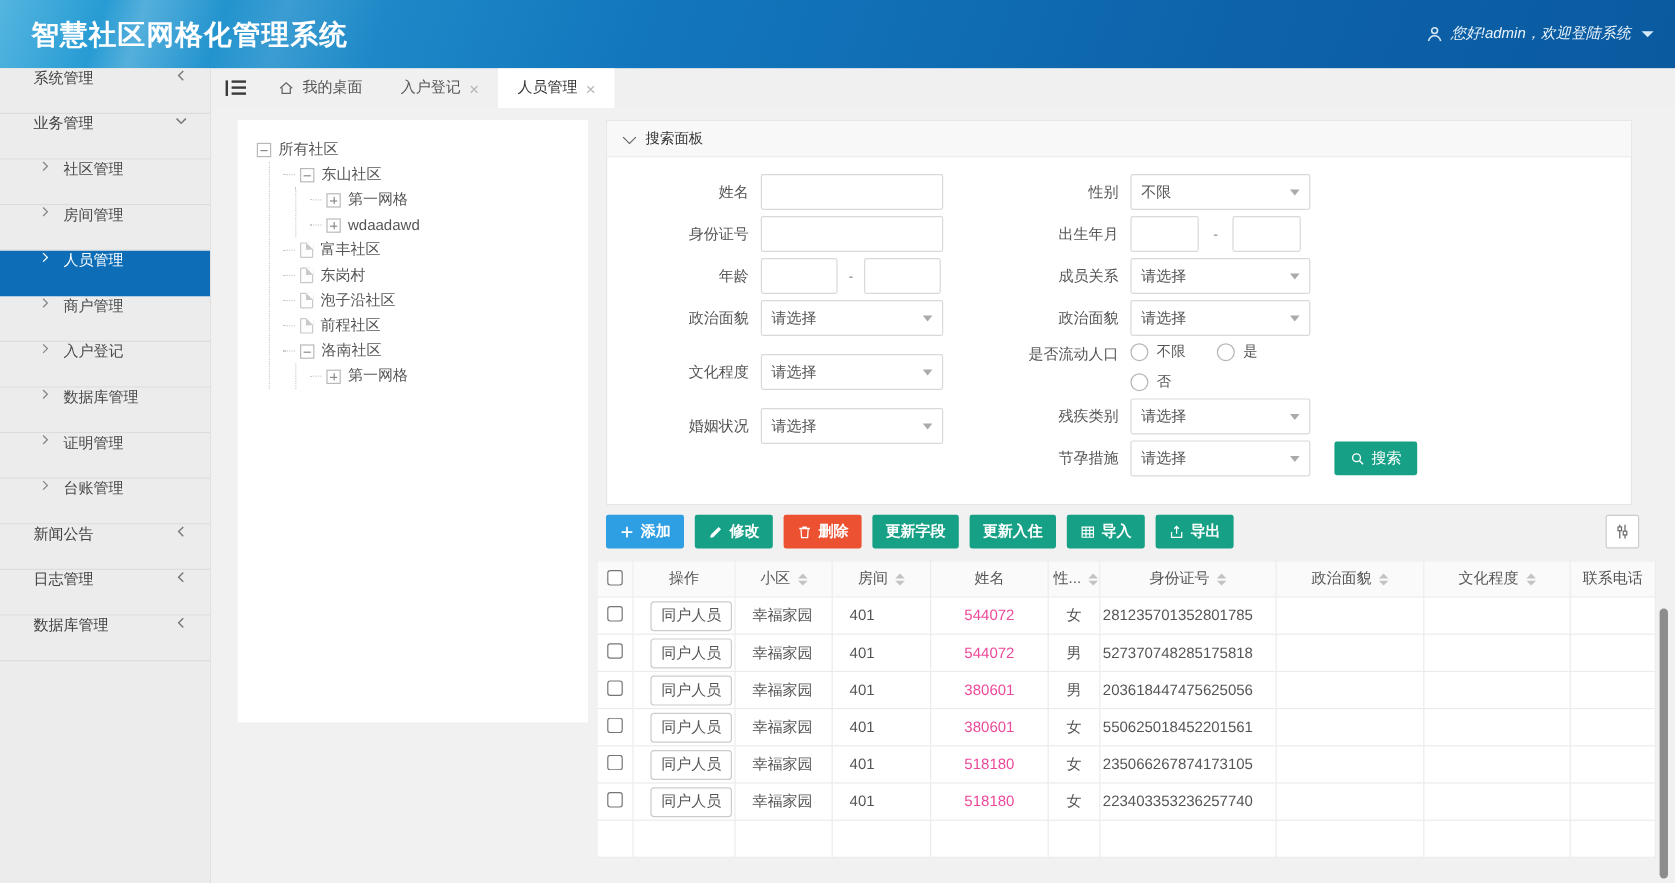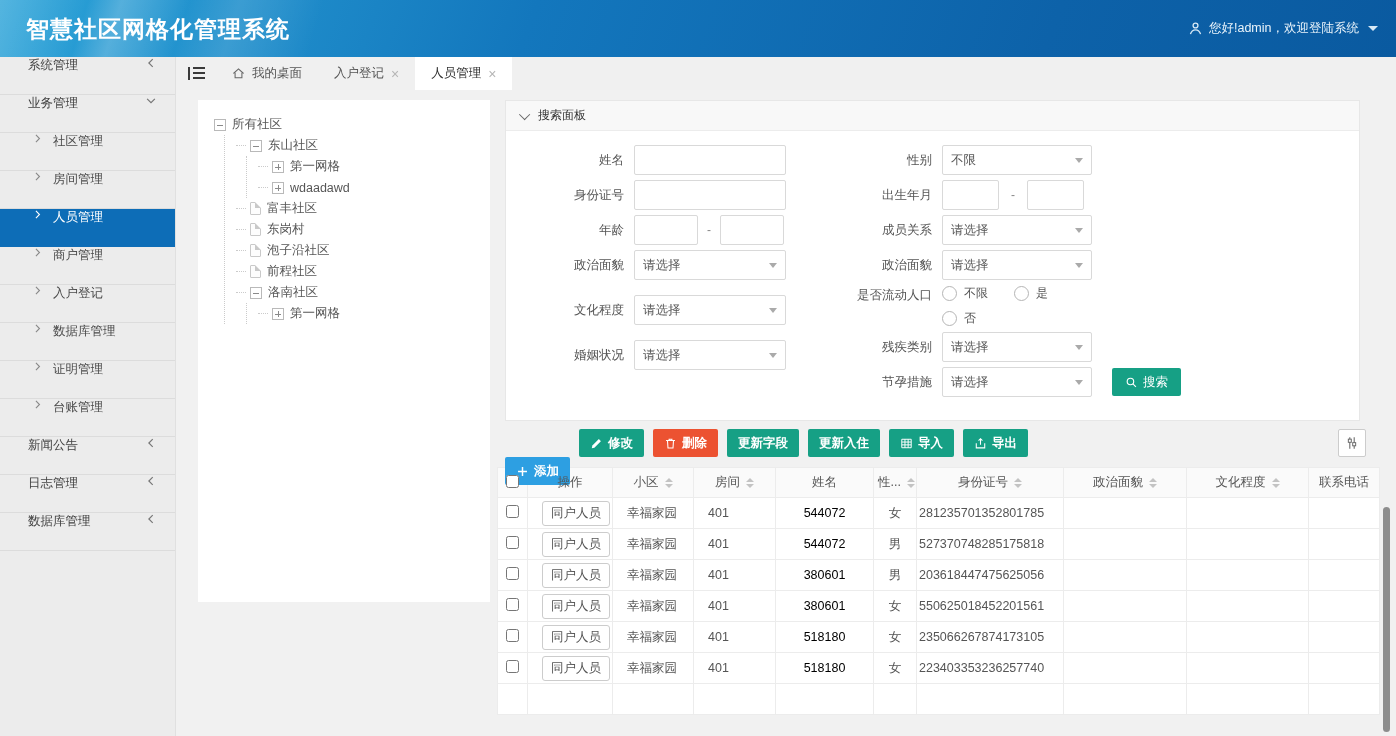--- a/index.html
+++ b/index.html
@@ -7,21 +7,21 @@
   body { font-family:"Liberation Sans","DejaVu Sans",sans-serif; font-size:12px; color:#555; background:#f1f1f1; position:relative; }
 
   
   #header { position:absolute; top:0; left:0; width:1396px; height:57px;
     background:linear-gradient(110deg,#2ba3d8 0%,#1377bd 38%,#0d62a9 75%,#0a5aa0 100%); overflow:hidden; }
   #header:before { content:""; position:absolute; left:-60px; top:-40px; width:520px; height:160px;
     background:linear-gradient(115deg,rgba(255,255,255,.35) 0%,rgba(255,255,255,0) 28%,rgba(255,255,255,.22) 34%,rgba(255,255,255,0) 46%,rgba(255,255,255,.12) 55%,rgba(255,255,255,0) 70%);
     transform:rotate(-8deg); pointer-events:none; }
   #app-title { position:absolute; left:26px; top:50%; transform:translateY(-50%);
     color:#fff; font-size:23px; font-weight:bold; letter-spacing:1px; }
-  #user-area { position:absolute; right:18px; top:0; height:57px; display:flex; align-items:center; gap:6px; color:#eaf4fb; font-size:12.5px; cursor:pointer; }
+  #user-area { position:absolute; right:18px; top:0; height:57px; display:flex; align-items:center; gap:6px; color:#eaf4fb; font-size:12.5px; cursor:pointer;font-style:italic; }
   #user-area .svg-ic { width:15px; height:15px; }
   .caret-down { width:0; height:0; border-left:5px solid transparent; border-right:5px solid transparent; border-top:5px solid #d7e9f6; margin-left:3px; }
 
   
   #sidebar { position:absolute; top:57px; left:0; width:176px; bottom:0; background:#ececec; border-right:1px solid #e0e0e0; }
   .side-item { height:38px; display:flex; align-items:flex-start; border-bottom:1px solid #dcdcdc; color:#424242; font-size:12.5px; cursor:pointer; background:#ececec; }
   .side-item.group { padding-left:28px; }
   .side-item.sub { padding-left:32px; color:#4a4a4a; }
   .side-item .grow { flex:1; }
   .side-item .chev { margin-right:18px; color:#777; }
@@ -87,40 +87,40 @@
   .radio-wrap { display:flex; flex-wrap:wrap; width:140px; row-gap:8px; }
   .radio-item { display:flex; align-items:center; gap:7px; cursor:pointer; }
   .radio-item:nth-child(1){ width:72px; } .radio-item{ width:56px; }
   .radio-circle { width:15px; height:15px; border:1px solid #b5b5b5; border-radius:50%; background:#fff; flex:none; }
   #search-btn { margin-left:20px; height:28px; padding:0 13px; background:#16a085; border:none; border-radius:2px; color:#fff; font-size:12.5px; display:flex; align-items:center; gap:5px; cursor:pointer; }
   #search-btn .svg-ic { width:13px; height:13px; }
 
   
   #toolbar { margin:8px 0 0 8px; height:38px; display:flex; align-items:flex-start; }
   .tbtn { height:28px; padding:0 11px; margin-right:9px; border:none; border-radius:2px; color:#fff; font-size:12.5px; font-weight:bold; display:flex; align-items:center; gap:5px; cursor:pointer; }
-  .tbtn.blue { background:#2d9fe2;margin-top:28px; }
+  .tbtn.blue { background:#2d9fe2; }
   .tbtn.teal { background:#16a085; }
   .tbtn.orange { background:#ec5231; }
   .tbtn .svg-ic { width:13px; height:13px; }
   #cols-toggle { margin-left:auto; margin-right:14px; width:28px; height:28px; background:#fff; border:1px solid #ccc; border-radius:2px; display:flex; align-items:center; justify-content:center; cursor:pointer; color:#666; }
   #cols-toggle .svg-ic { width:14px; height:14px; }
 
   
   #grid { width:883px; border-collapse:collapse; table-layout:fixed; background:#fff; }
   #grid th, #grid td { border:1px solid #ececec; font-weight:normal; font-size:12.5px; color:#555; overflow:hidden; white-space:nowrap; }
   #grid th { height:30px; background:#fafafa; text-align:center; padding:0 6px; }
   #grid td { height:31px; padding:0 6px 0 14px; text-align:left; background:#fff; }
   #grid td.center, #grid th.center { text-align:center; padding:0 4px; }
   #grid td.idcell { padding-left:2px; }
   .sort-ic { display:inline-flex; flex-direction:column; gap:2px; margin-left:6px; vertical-align:middle; }
   .sort-ic i { width:0; height:0; border-left:4px solid transparent; border-right:4px solid transparent; }
   .sort-ic .up { border-bottom:4px solid #c3c3c3; }
   .sort-ic .dn { border-top:4px solid #c3c3c3; }
   .row-action { display:inline-block; padding:3px 8px; border:1px solid #ccc; border-radius:3px; background:#fff; color:#555; cursor:pointer; }
-  a.name-link { color:#000000; text-decoration:none; cursor:pointer; }
+  a.name-link { color:#ec4899; text-decoration:none; cursor:pointer; }
   input[type="checkbox"] { width:13px; height:13px; accent-color:#fff; }
 
   #vscroll { position:absolute; left:1383px; top:507px; width:7px; height:225px; background:#8d8d8d; border-radius:4px; }
 </style>
 </head>
 <body>
 
 <div id="header">
   <div id="app-title">智慧社区网格化管理系统</div>
   <div id="user-area">

